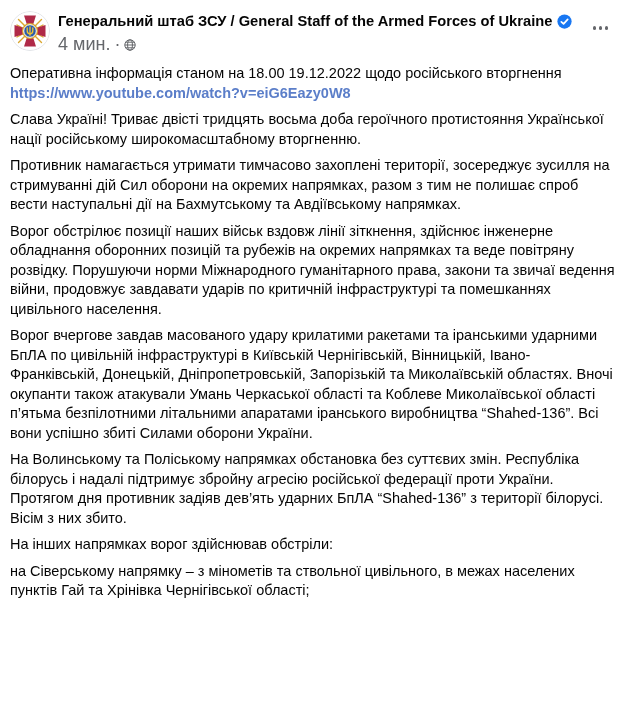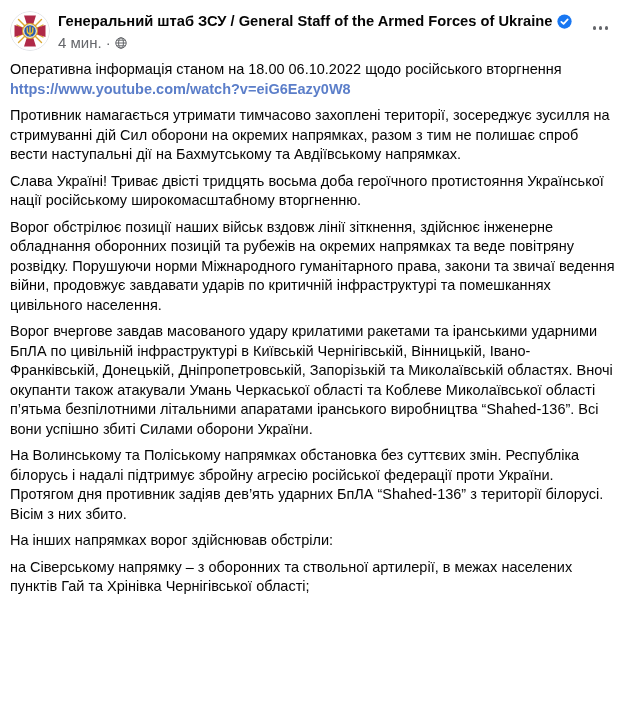--- a/index.html
+++ b/index.html
@@ -9,21 +9,21 @@
   *{box-sizing:border-box;}
   html,body{margin:0;padding:0;background:#fff;}
   body{font-family:"Liberation Sans","DejaVu Sans",sans-serif;}
   .screen{width:628px;height:714px;background:#fff;overflow:hidden;position:relative;}
   .post-header{display:flex;align-items:flex-start;padding:11px 10px 6px 10px;position:relative;}
   .avatar{width:40px;height:40px;flex:0 0 40px;border-radius:50%;overflow:hidden;cursor:pointer;}
   .header-text{margin-left:8px;flex:1;min-width:0;padding-top:1px;}
   .page-name-row{display:flex;align-items:center;gap:5px;white-space:nowrap;}
   .page-name{font-size:14.7px;font-weight:700;color:var(--text);line-height:1.25;cursor:pointer;}
   .verified{flex:0 0 auto;display:inline-flex;margin-top:1px;}
-  .meta-row{display:flex;align-items:center;gap:4px;color:var(--muted);font-size:15px;margin-top:4px;}
+  .meta-row{display:flex;align-items:center;gap:4px;color:var(--muted);font-size:18px;margin-top:4px;}
   .meta-sep{color:var(--muted);}
   .more-btn{position:absolute;right:16px;top:20px;display:flex;gap:2.5px;padding:6px 4px;cursor:pointer;border-radius:4px;}
   .more-btn i{width:3.5px;height:3.5px;border-radius:50%;background:var(--muted);display:block;}
   .post-body{padding:3px 10px 0 10px;font-size:14.5px;line-height:19.5px;color:var(--text);}
   .para{margin:0 0 7px 0;}
   .link-para{margin-top:-7px;}
   .post-link{color:var(--link);text-decoration:none;cursor:pointer;font-weight:bold;}
 </style>
 </head>
 <body>
@@ -86,24 +86,24 @@
     </div>
 
     <div class="more-btn">
       <i></i>
       <i></i>
       <i></i>
     </div>
   </div>
 
   <div class="post-body">
-      <p class="para">Оперативна інформація станом на 18.00 06.10.2022 щодо російського вторгнення</p>
+      <p class="para">Оперативна інформація станом на 18.00 19.12.2022 щодо російського вторгнення</p>
       <p class="para link-para"><a class="post-link" href="#">https://www.youtube.com/watch?v=eiG6Eazy0W8</a></p>
+      <p class="para">Слава Україні! Триває двісті тридцять восьма доба героїчного протистояння Української нації російському широкомасштабному вторгненню.</p>
       <p class="para">Противник намагається утримати тимчасово захоплені території, зосереджує зусилля на стримуванні дій Сил оборони на окремих напрямках, разом з тим не полишає спроб вести наступальні дії на Бахмутському та Авдіївському напрямках.</p>
-      <p class="para">Слава Україні! Триває двісті тридцять восьма доба героїчного протистояння Української нації російському широкомасштабному вторгненню.</p>
       <p class="para">Ворог обстрілює позиції наших військ вздовж лінії зіткнення, здійснює інженерне обладнання оборонних позицій та рубежів на окремих напрямках та веде повітряну розвідку. Порушуючи норми Міжнародного гуманітарного права, закони та звичаї ведення війни, продовжує завдавати ударів по критичній інфраструктурі та помешканнях цивільного населення.</p>
       <p class="para">Ворог вчергове завдав масованого удару крилатими ракетами та іранськими ударними БпЛА по цивільній інфраструктурі в Київській Чернігівській, Вінницькій, Івано-Франківській, Донецькій, Дніпропетровській, Запорізькій та Миколаївській областях. Вночі окупанти також атакували Умань Черкаської області та Коблеве Миколаївської області п’ятьма безпілотними літальними апаратами іранського виробництва “Shahed-136”. Всі вони успішно збиті Силами оборони України.</p>
       <p class="para">На Волинському та Поліському напрямках обстановка без суттєвих змін. Республіка білорусь і надалі підтримує збройну агресію російської федерації проти України. Протягом дня противник задіяв дев’ять ударних БпЛА “Shahed-136” з території білорусі. Вісім з них збито.</p>
       <p class="para">На інших напрямках ворог здійснював обстріли:</p>
-      <p class="para">на Сіверському напрямку – з оборонних та ствольної артилерії, в межах населених пунктів Гай та Хрінівка Чернігівської області;</p>
+      <p class="para">на Сіверському напрямку – з мінометів та ствольної цивільного, в межах населених пунктів Гай та Хрінівка Чернігівської області;</p>
     </div>
 
 </div>
 
 </body></html>

